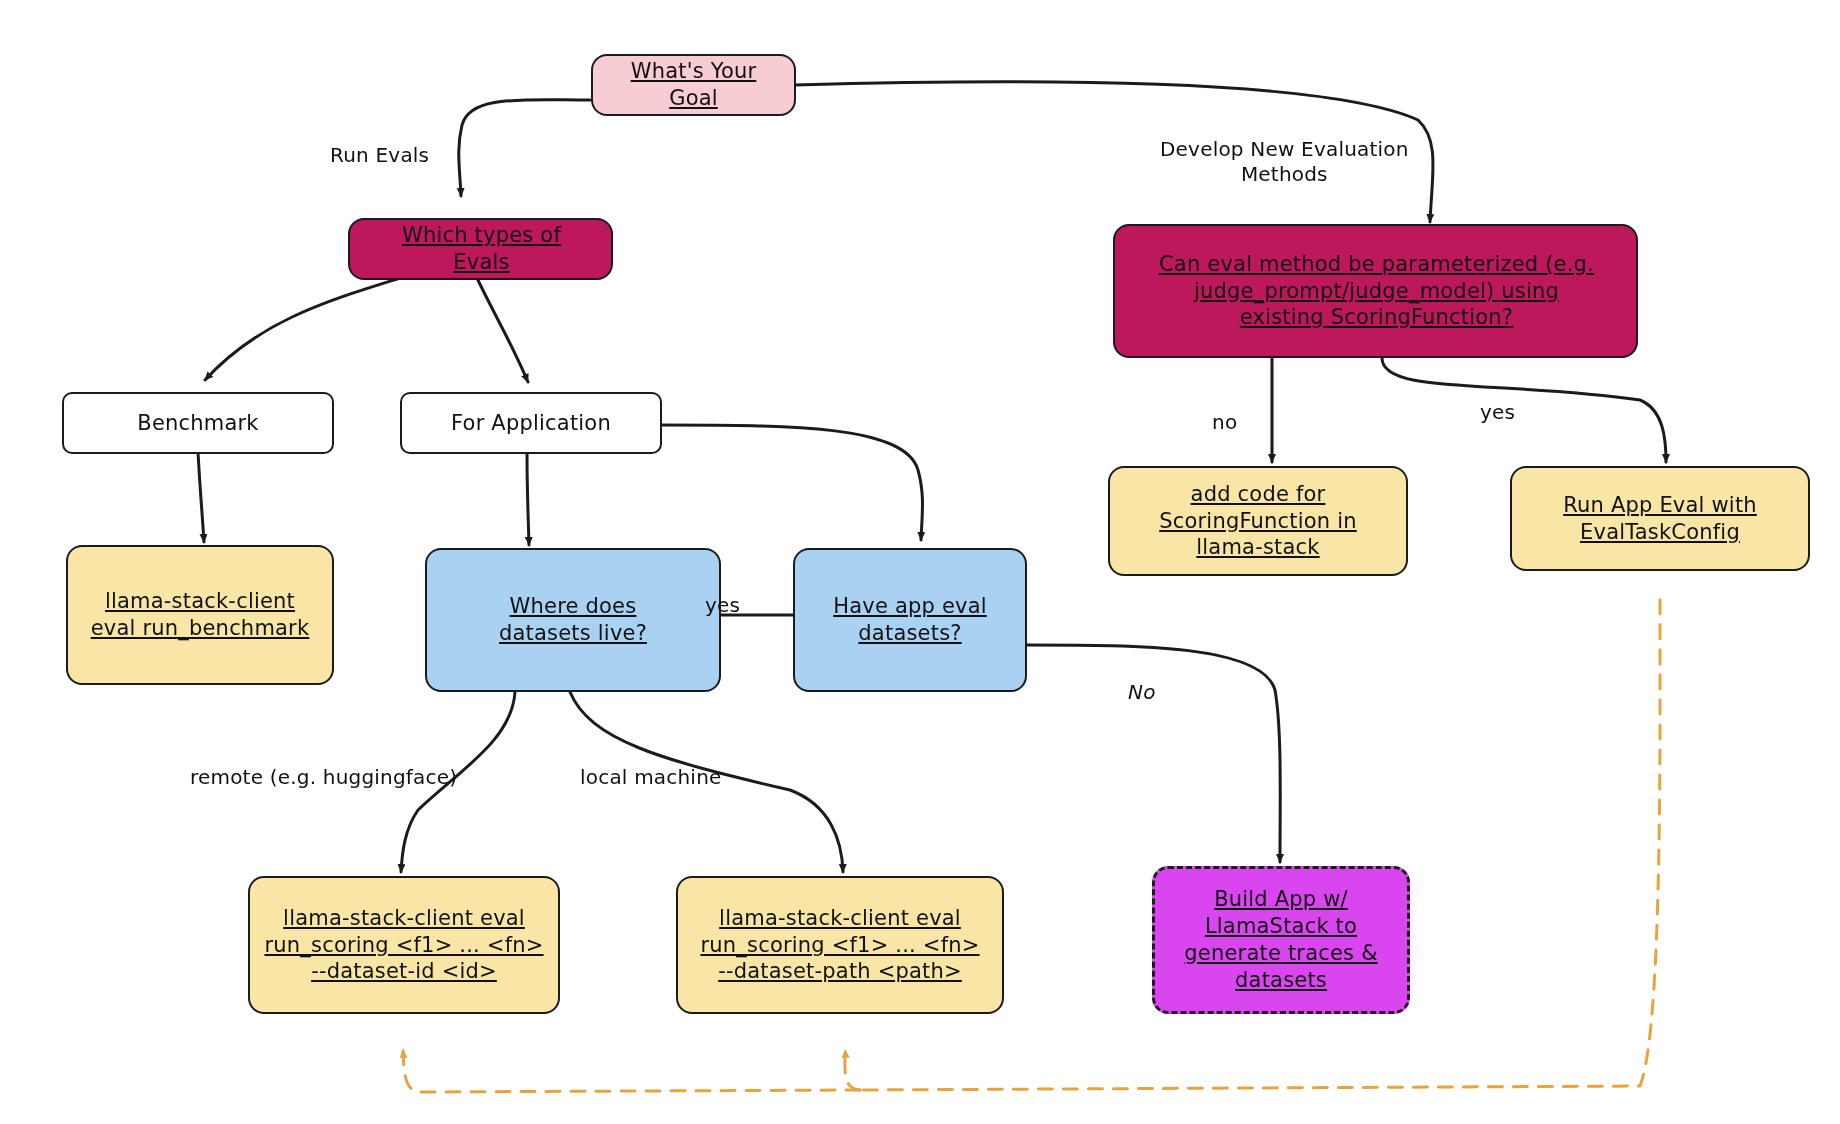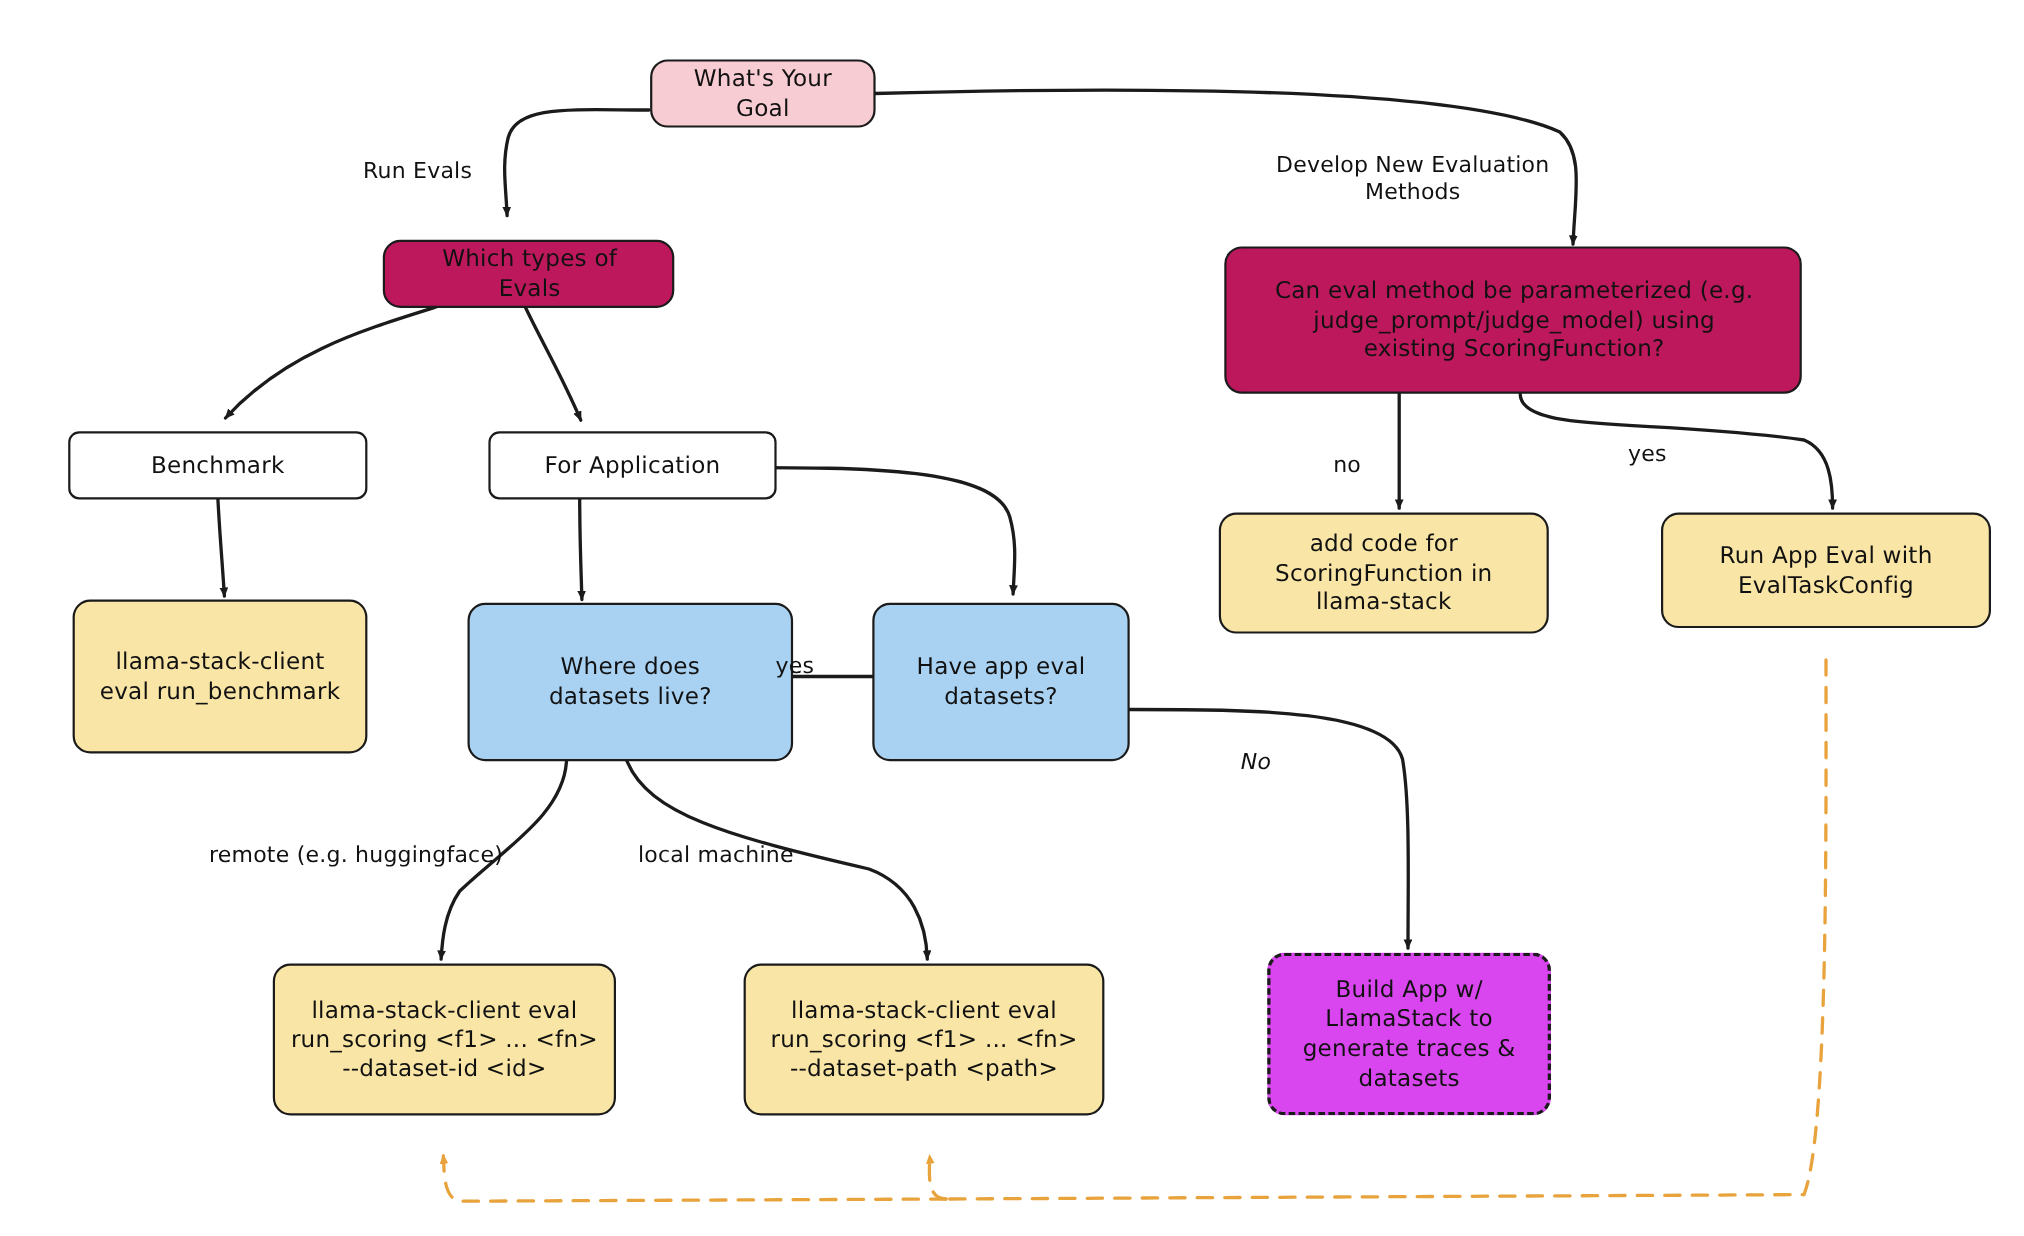--- a/index.html
+++ b/index.html
@@ -33,21 +33,21 @@
     justify-content: center;
     text-align: center;
     border: 2.5px solid #1b1b1b;
     color: #111111;
     font-size: 21px;
     line-height: 1.28;
     padding: 6px 10px;
     white-space: pre-line;
     letter-spacing: 0.2px;
   }
-  .rounded { border-radius: 16px; }
+  .rounded { border-radius: 16px; text-decoration: underline; }
   .soft { border-radius: 10px; }
   .pink   { background: #f7ccd2; }
   .green  { background: #be185d; padding-left: 12px; }
   .yellow { background: #f9e6a6; }
   .blue   { background: #a9d2f2; }
   .white  { background: #ffffff; }
   .dashed { border-style: dashed; border-width: 3px; background: #d946ef; }
   .edge-label {
     position: absolute;
     font-size: 20px;
@@ -121,21 +121,21 @@
   <div class="node rounded green" style="left:1113px; top:224px; width:525px; height:134px;">
     <span>Can eval method be parameterized (e.g.
 judge_prompt/judge_model) using
 existing ScoringFunction?</span>
   </div>
 
   <div class="node soft white" style="left:62px; top:392px; width:272px; height:62px;">
     <span>Benchmark</span>
   </div>
 
-  <div class="node soft white" style="left:400px; top:392px; width:262px; height:62px;margin-left:44px;">
+  <div class="node soft white" style="left:400px; top:392px; width:262px; height:62px;">
     <span>For Application</span>
   </div>
 
   <div class="node rounded yellow" style="left:1108px; top:466px; width:300px; height:110px;">
     <span>add code for
 ScoringFunction in
 llama-stack</span>
   </div>
 
   <div class="node rounded yellow" style="left:1510px; top:466px; width:300px; height:105px;">

